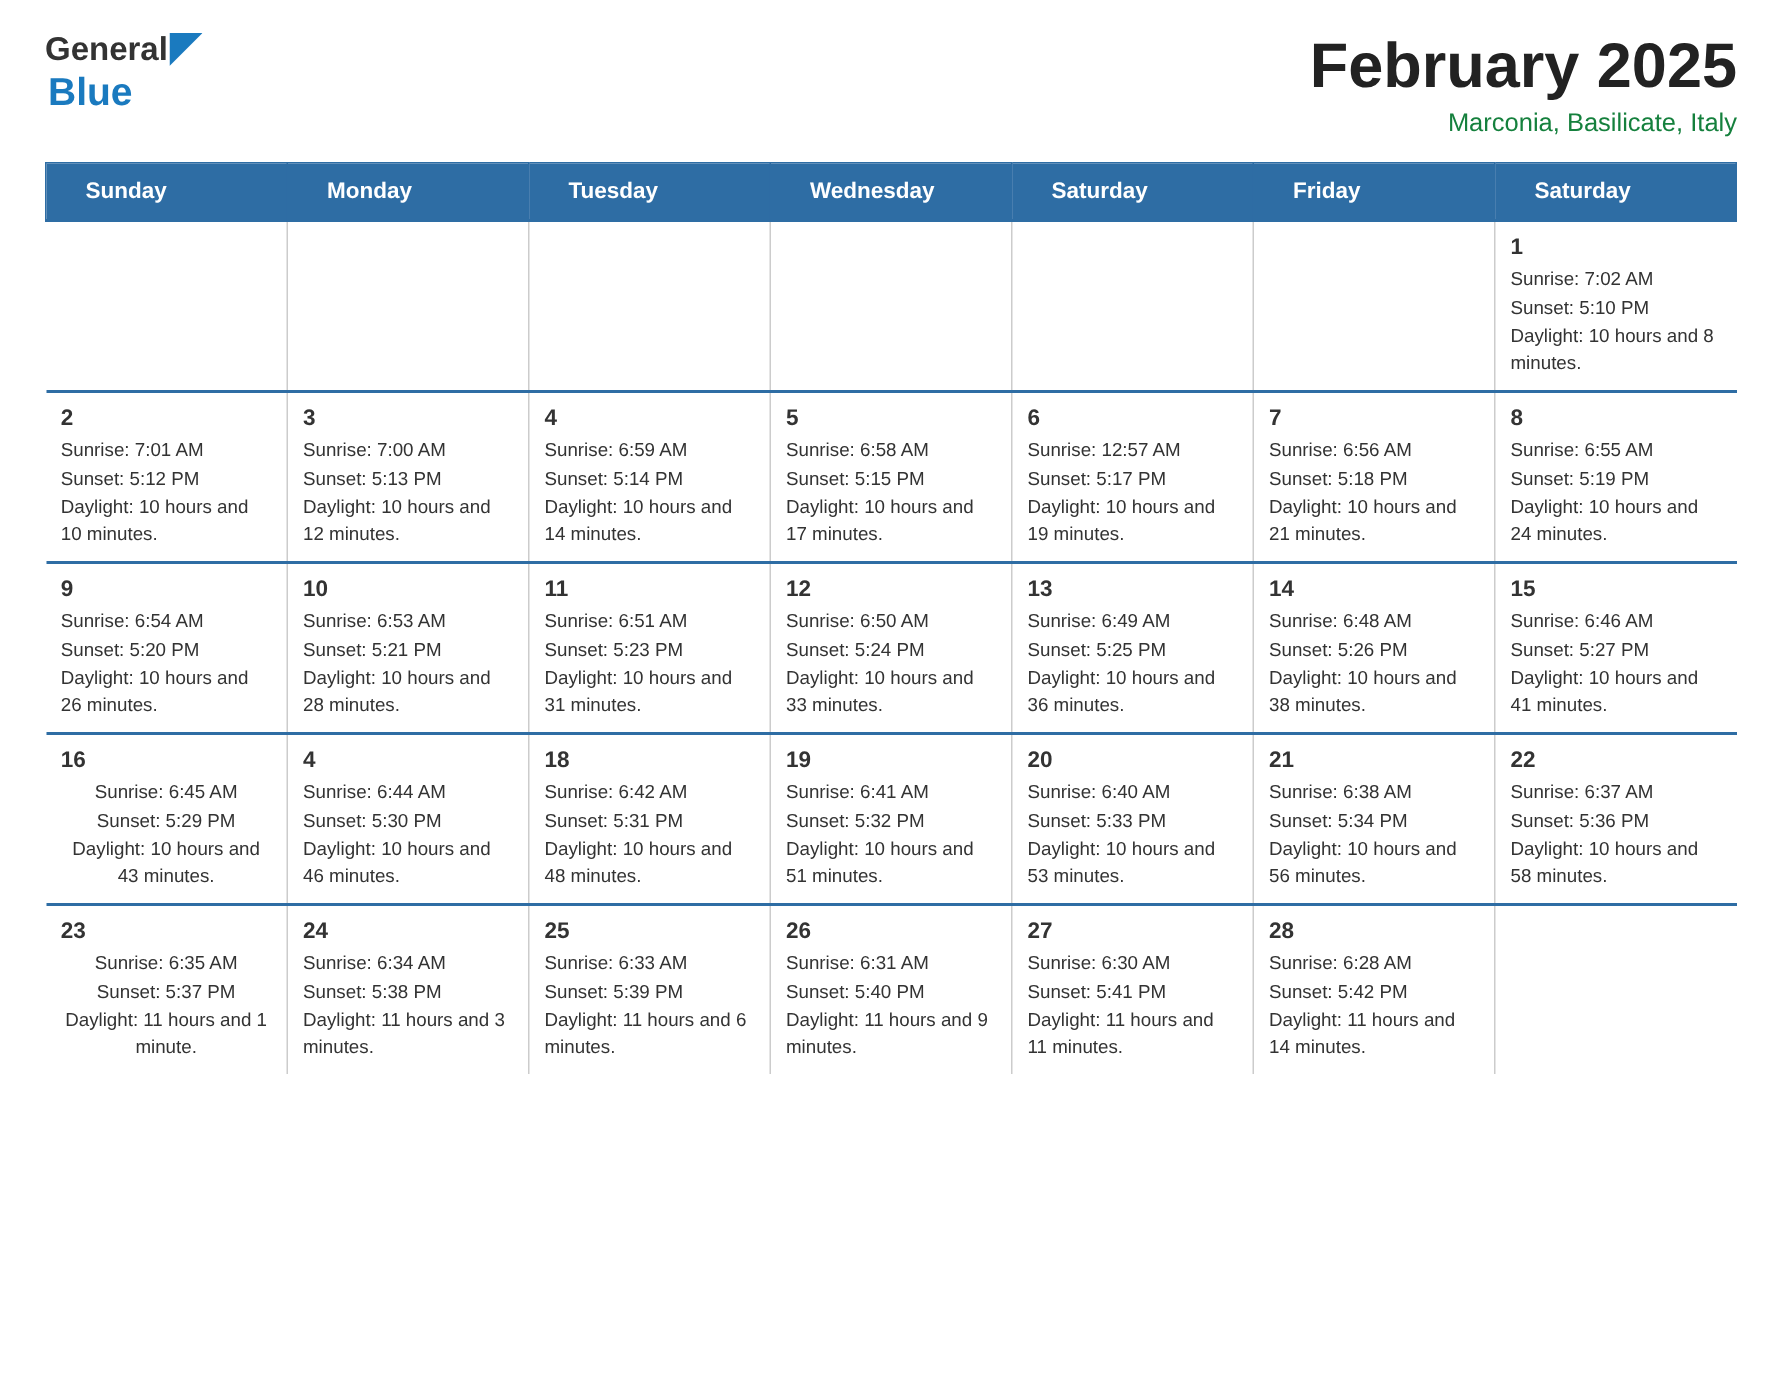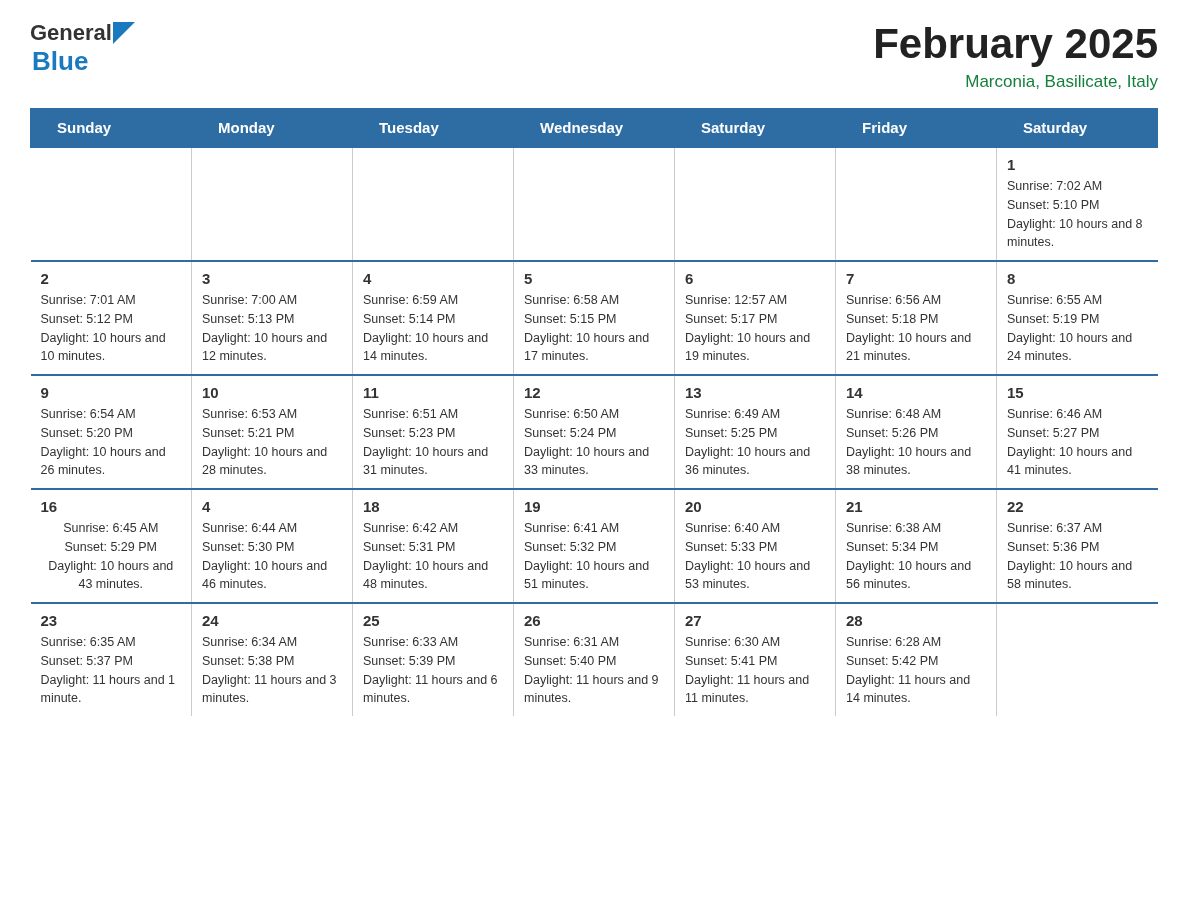--- a/index.html
+++ b/index.html
@@ -274,21 +274,21 @@
         <td>
           <span class="day-number">22</span>
           <div class="day-info" style="white-space: pre-line;">Sunrise: 6:37 AM
 Sunset: 5:36 PM
 Daylight: 10 hours and 58 minutes.</div>
         </td>
       </tr>
       <tr>
         <td>
           <span class="day-number">23</span>
-          <div class="day-info" style="white-space: pre-line;">Sunrise: 6:35 AM
+          <div class="day-info" style="white-space: pre-line; text-align: center;">Sunrise: 6:35 AM
 Sunset: 5:37 PM
 Daylight: 11 hours and 1 minute.</div>
         </td>
         <td>
           <span class="day-number">24</span>
           <div class="day-info" style="white-space: pre-line;">Sunrise: 6:34 AM
 Sunset: 5:38 PM
 Daylight: 11 hours and 3 minutes.</div>
         </td>
         <td>

